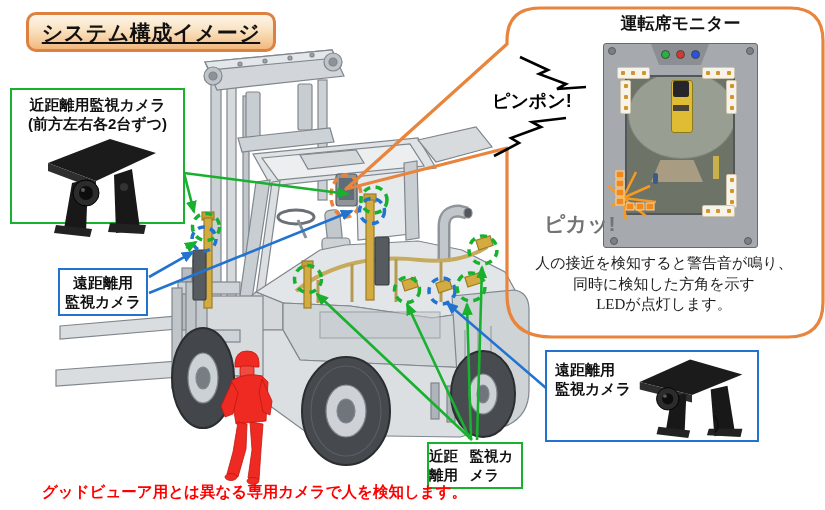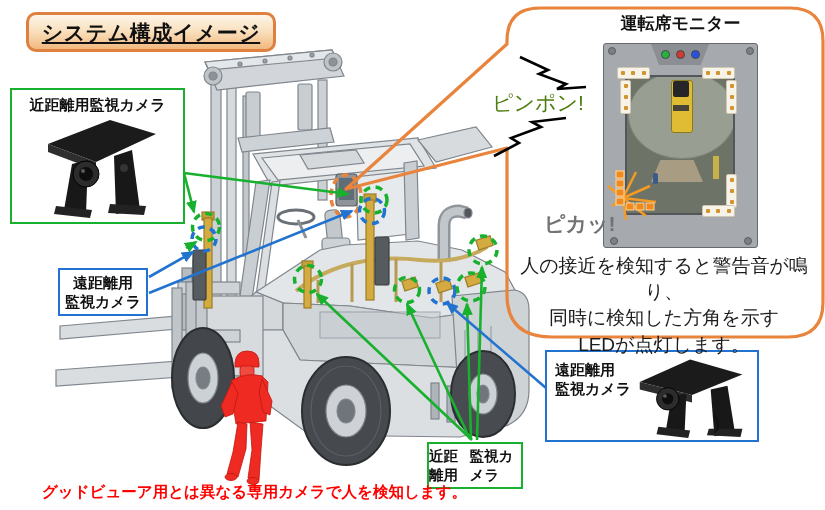--- a/index.html
+++ b/index.html
@@ -14,24 +14,24 @@
      background:linear-gradient(180deg,#fdf5e9 0%,#f9e0bd 48%,#f2b87e 100%);
      font-size:21px;font-weight:bold;text-align:center;line-height:35px;letter-spacing:.5px;text-decoration:underline;}
   #near-front-box{left:10px;top:88px;width:175px;height:136px;text-align:center;padding-top:5px;}
   .lbl{font-size:15px;font-weight:600;line-height:1.28;}
   #far-left-box{left:58px;top:268px;width:90px;height:48px;display:flex;flex-direction:column;
      align-items:center;justify-content:center;}
   #near-rear-box{left:427px;top:442px;width:96px;height:47px;display:flex;flex-direction:row;
      align-items:center;justify-content:center;}
   #far-right-box{left:545px;top:350px;width:214px;height:92px;display:flex;align-items:flex-start;}
   #far-right-box .txt{padding:8px 0 0 8px;text-align:left;}
-  #pinpon{left:492px;top:89px;width:116px;font-size:21px;font-weight:normal;color:#4d7c0f;}
+  #pinpon{left:492px;top:89px;width:116px;font-size:18px;font-weight:bold;color:#000000;}
   #monitor-title{left:588px;top:12px;width:185px;text-align:center;font-size:17px;font-weight:bold;}
   #pika{left:544px;top:210px;width:100px;font-size:21px;font-weight:bold;color:#737373;z-index:4;}
-  #monitor-desc{left:516px;top:253px;width:296px;text-align:center;font-size:19px;line-height:1.38;color:#1c1c1c;}
+  #monitor-desc{left:516px;top:253px;width:296px;text-align:center;font-size:15px;line-height:1.38;color:#1c1c1c;font-family:Liberation Serif, serif;}
   #footnote{left:42px;top:482px;width:460px;font-size:15.5px;font-weight:bold;color:#ff0000;}
   
   #monitor{left:603px;top:43px;width:155px;height:205px;background:#a6aaae;border:1.5px solid #66696d;border-radius:3px;}
   .screw{position:absolute;width:6px;height:6px;border-radius:50%;background:#7c8084;border:1px solid #595c60;}
   #mon-tab{position:absolute;left:47px;top:0;width:58px;height:21px;background:#8b8f93;
      clip-path:polygon(0 0,100% 0,86% 100%,14% 100%);}
   .led{position:absolute;top:6px;width:7px;height:7px;border-radius:50%;border:1px solid #43464a;}
   #mon-screen{position:absolute;left:21px;top:31px;width:106px;height:136px;background:#6e7368;
      border:2px solid #53575a;overflow:hidden;}
   #platform{position:absolute;left:1px;top:-6px;width:106px;height:86px;border-radius:50%;
@@ -219,20 +219,21 @@
     <line x1="546" y1="388" x2="447" y2="303" marker-end="url(#ah-b)"></line>
   </g>
 </svg>
 
 <div id="title-box" class="ovl">
   <span>システム構成イメージ</span>
 </div>
 
 <div id="near-front-box" class="ovl gbox">
   <div class="lbl">近距離用監視カメラ</div>
+  <div class="lbl">(前方左右各2台ずつ)</div>
   <svg width="128" height="104" viewBox="0 0 128 104">
     <polygon points="14,30 76,6 122,20 62,48" fill="#1b1b1b"></polygon>
     <polygon points="14,30 62,48 62,56 14,38" fill="#2e2e2e"></polygon>
     <polygon points="80,42 98,36 106,96 82,100" fill="#181818"></polygon>
     <polygon points="76,90 112,92 110,101 74,99" fill="#222"></polygon>
     <polygon points="38,50 54,46 52,100 30,96" fill="#181818"></polygon>
     <polygon points="22,92 58,96 56,104 20,100" fill="#222"></polygon>
     <circle cx="52" cy="60" r="13" fill="#2c2c2c" stroke="#000"></circle>
     <circle cx="52" cy="60" r="7" fill="#0d0d0d"></circle>
     <circle cx="49" cy="57" r="2" fill="#5a5a5a"></circle>

